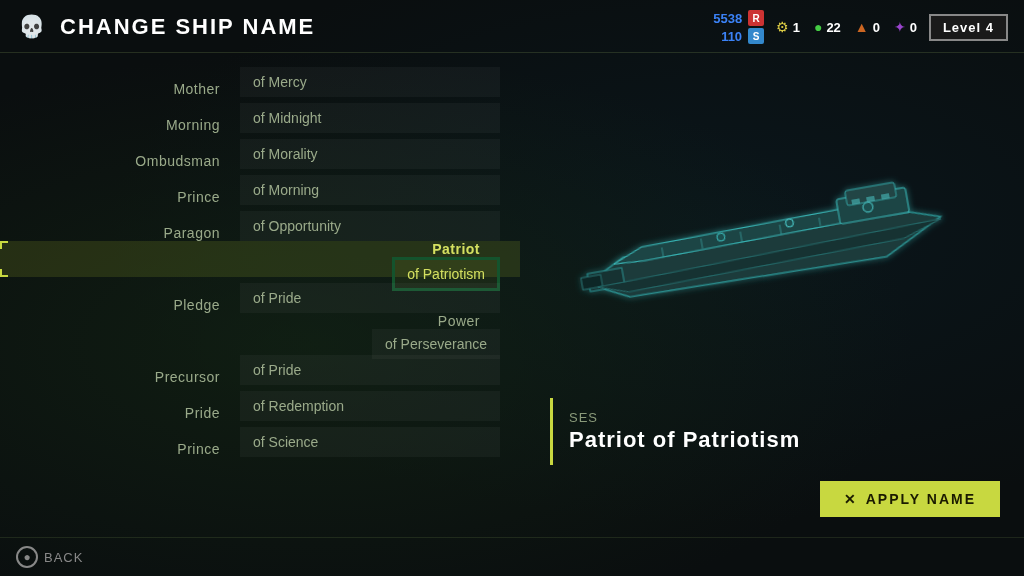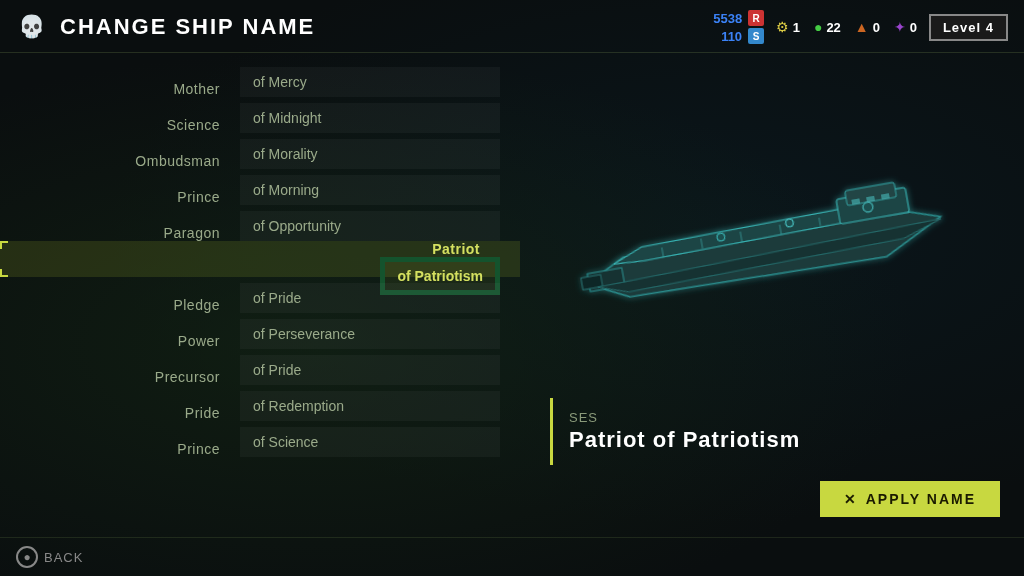--- a/index.html
+++ b/index.html
@@ -190,22 +190,22 @@
       padding: 6px 12px;
       font-size: 14px;
       color: #9aaa8a;
       background: rgba(255,255,255,0.04);
       border: 1px solid transparent;
     }
 
     .name-row.selected .second-name {
       color: #d4e060;
       background: rgba(180,200,50,0.08);
-      border: 5px solid #14532d;
-      font-weight: 700;
+      border: 3px solid #14532d;
+      font-weight: 400;
     }
 
     
     .right-panel {
       flex: 1;
       display: flex;
       flex-direction: column;
       align-items: center;
       justify-content: space-between;
       padding: 20px 24px 20px 10px;
@@ -351,21 +351,21 @@
   </div>
 
   <div class="content-area">
 
     <div class="name-list-panel" id="name-list">
     <div class="name-row" style="position: relative;">
           <div class="first-name">Mother</div>
           <div class="second-name">of Mercy</div>
         </div>
         <div class="name-row" style="position: relative;">
-          <div class="first-name">Science</div>
+          <div class="first-name">Morning</div>
           <div class="second-name">of Midnight</div>
         </div>
         <div class="name-row" style="position: relative;">
           <div class="first-name">Ombudsman</div>
           <div class="second-name">of Morality</div>
         </div>
         <div class="name-row" style="position: relative;">
           <div class="first-name">Prince</div>
           <div class="second-name">of Morning</div>
         </div>
@@ -376,21 +376,21 @@
         <div class="name-row selected" style="position: relative; flex-direction: column;">
           <div class="bracket-tl"></div>
           <div class="bracket-bl"></div>
           <div class="first-name">Patriot</div>
           <div class="second-name">of Patriotism</div>
         </div>
         <div class="name-row" style="position: relative;">
           <div class="first-name">Pledge</div>
           <div class="second-name">of Pride</div>
         </div>
-        <div class="name-row" style="position: relative;">
+        <div class="name-row" style="position: relative; flex-direction: column;">
           <div class="first-name">Power</div>
           <div class="second-name">of Perseverance</div>
         </div>
         <div class="name-row" style="position: relative;">
           <div class="first-name">Precursor</div>
           <div class="second-name">of Pride</div>
         </div>
         <div class="name-row" style="position: relative;">
           <div class="first-name">Pride</div>
           <div class="second-name">of Redemption</div>

